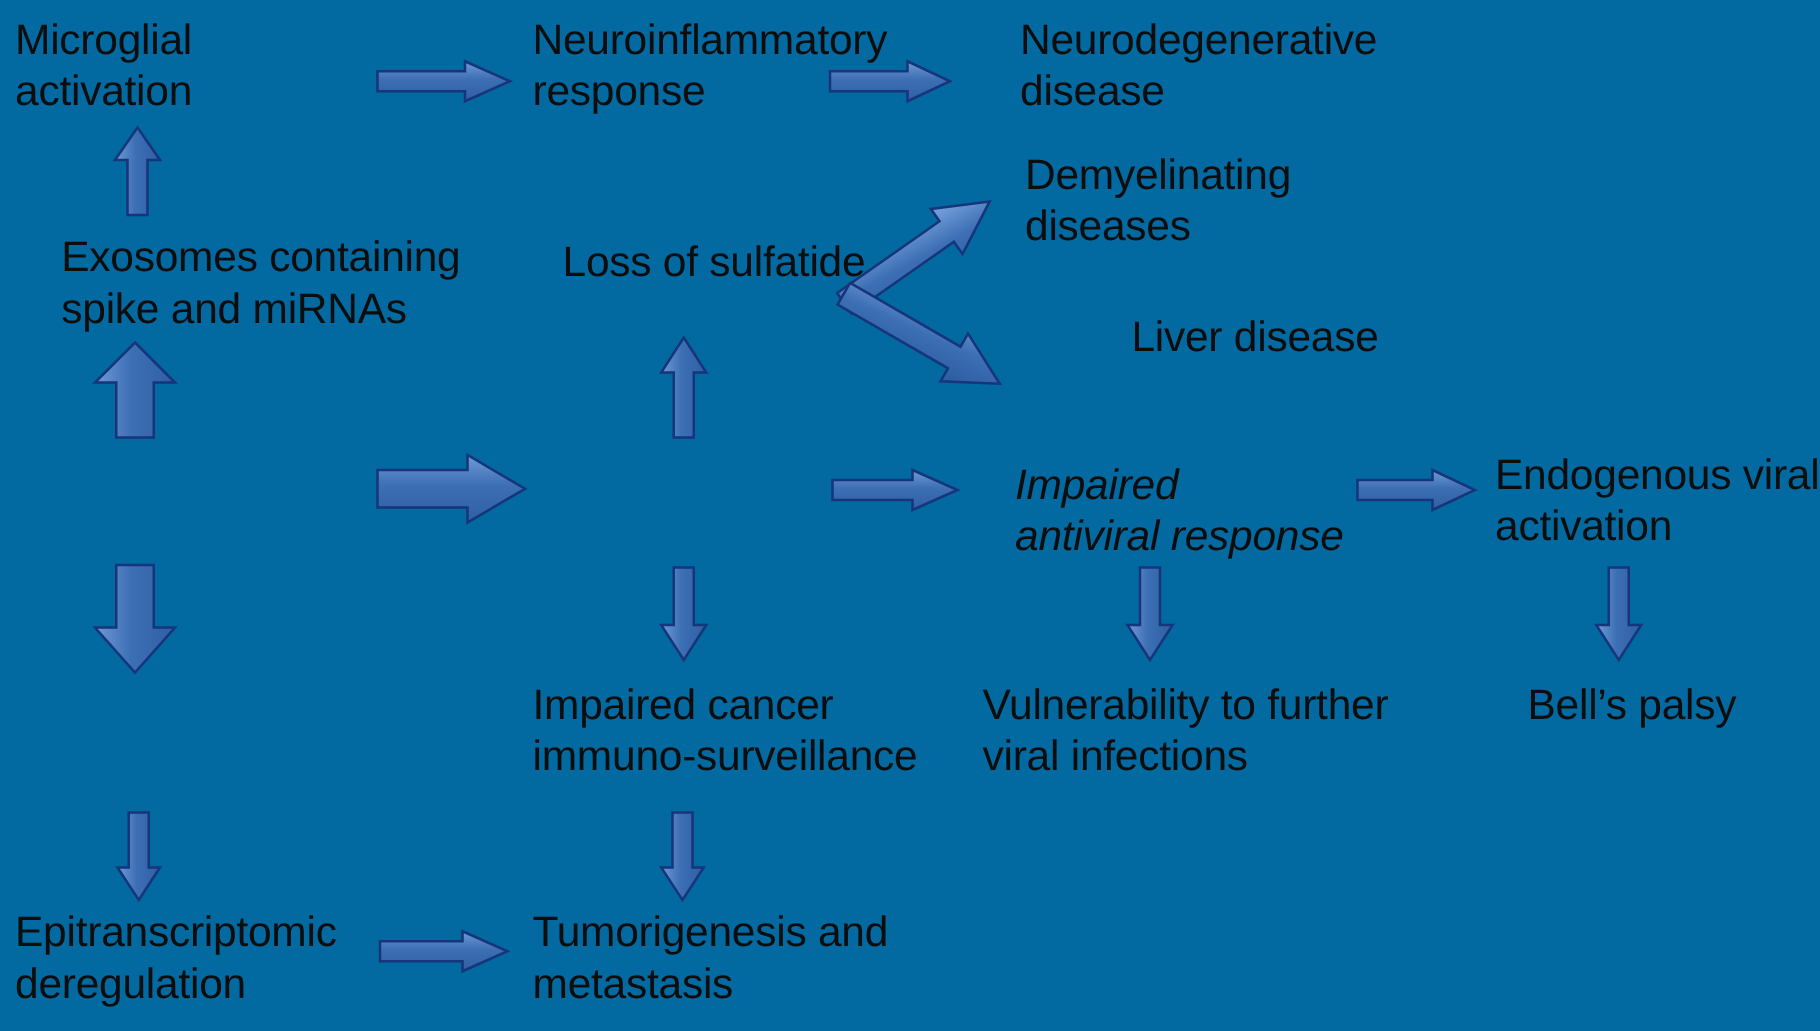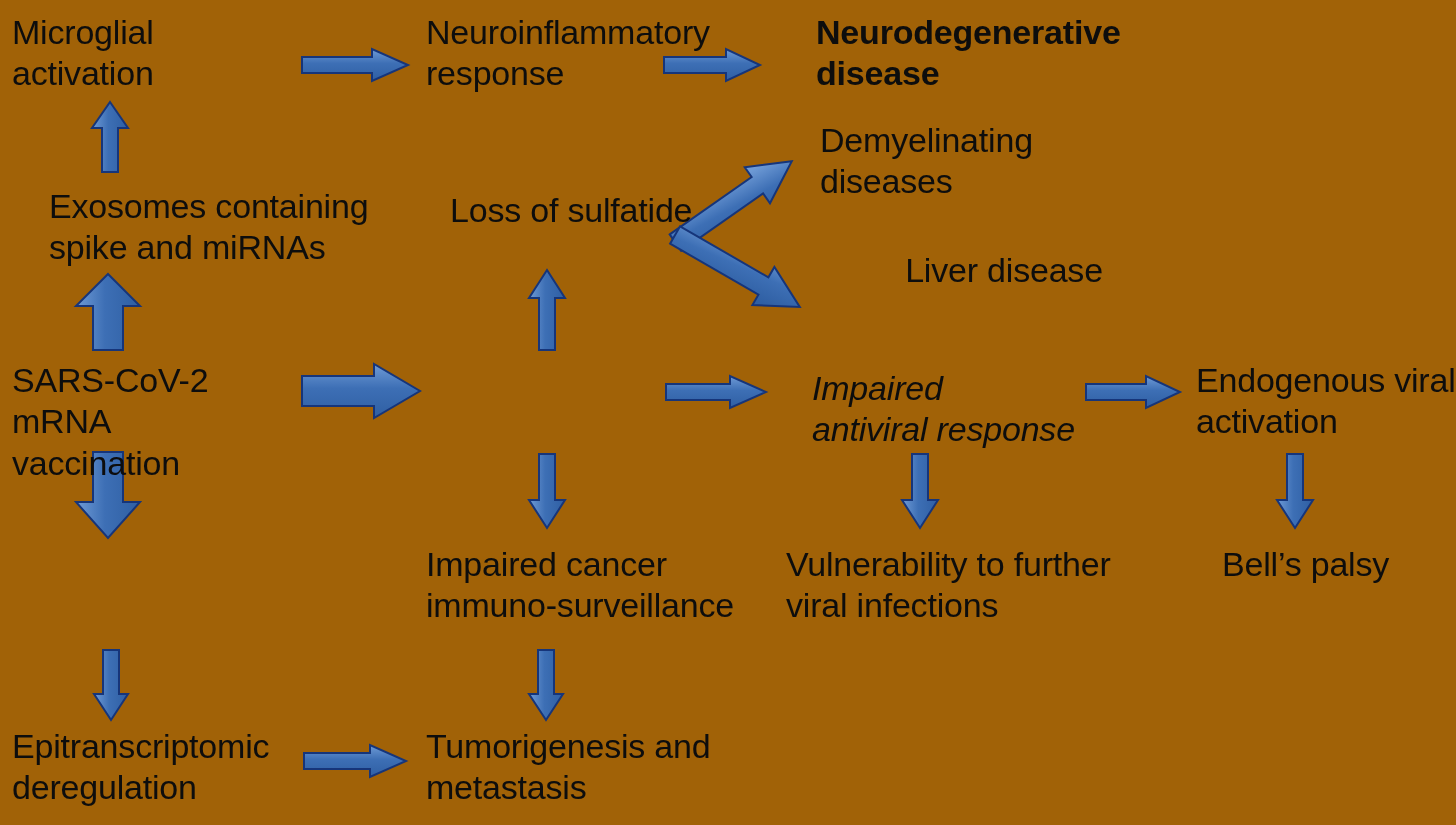--- a/index.html
+++ b/index.html
@@ -4,21 +4,21 @@
 <style>
   html, body {
     margin: 0;
     padding: 0;
     background: #ffffff;
   }
   #canvas {
     position: relative;
     width: 1456px;
     height: 825px;
-    background: #a16207;
+    background: #0369a1;
     overflow: hidden;
     font-family: "Liberation Sans", sans-serif;
   }
   .node {
     position: absolute;
     color: #0d0d0d;
     font-size: 34px;
     line-height: 1.22;
     font-weight: 400;
     letter-spacing: -0.2px;
@@ -259,35 +259,33 @@
       <path d="M2,9 L68,9 L68,1 L104,17 L68,33 L68,25 L2,25 Z" fill="url(#gH6)" stroke="#16357a" stroke-width="2"></path>
     </svg>
   </div>
 
   <div class="node" style="left:12px;  top:12px;  width:300px;">Microglial
 activation</div>
 
   <div class="node" style="left:426px; top:12px;  width:340px;">Neuroinflammatory
 response</div>
 
-  <div class="node" style="left:816px; top:12px;  width:340px;font-weight:bold;">Neurodegenerative
+  <div class="node" style="left:816px; top:12px;  width:340px;">Neurodegenerative
 disease</div>
 
   <div class="node" style="left:12px;  top:186px; width:340px;margin-left:37px;">Exosomes containing
 spike and miRNAs</div>
 
   <div class="node" style="left:450px; top:190px; width:280px;">Loss of sulfatide</div>
 
   <div class="node" style="left:820px; top:120px; width:320px;">Demyelinating
 diseases</div>
 
   <div class="node" style="left:844px; top:250px; width:320px;text-align:center;">Liver disease</div>
 
-  <div class="node" style="left:12px;  top:360px; width:300px;">SARS-CoV-2 mRNA
-vaccination</div>
 
 
   <div class="node" style="left:812px; top:368px; width:300px;font-style:italic;">Impaired
 antiviral response</div>
 
   <div class="node" style="left:1196px; top:360px; width:270px;">Endogenous viral
 activation</div>
 
 
   <div class="node" style="left:426px; top:544px; width:340px;">Impaired cancer

